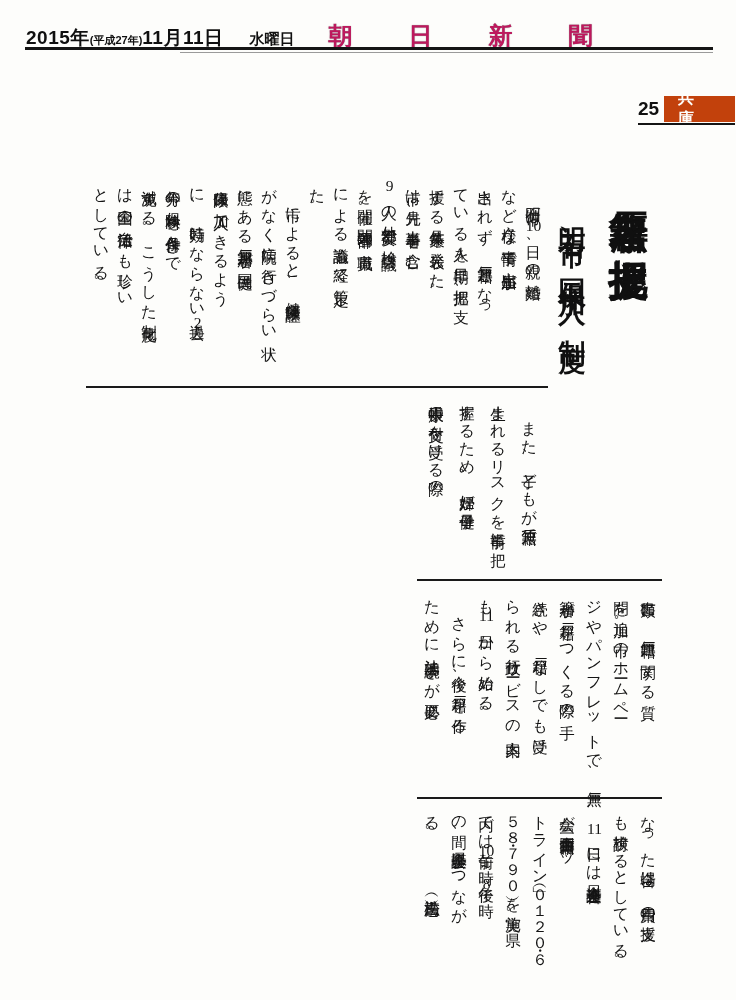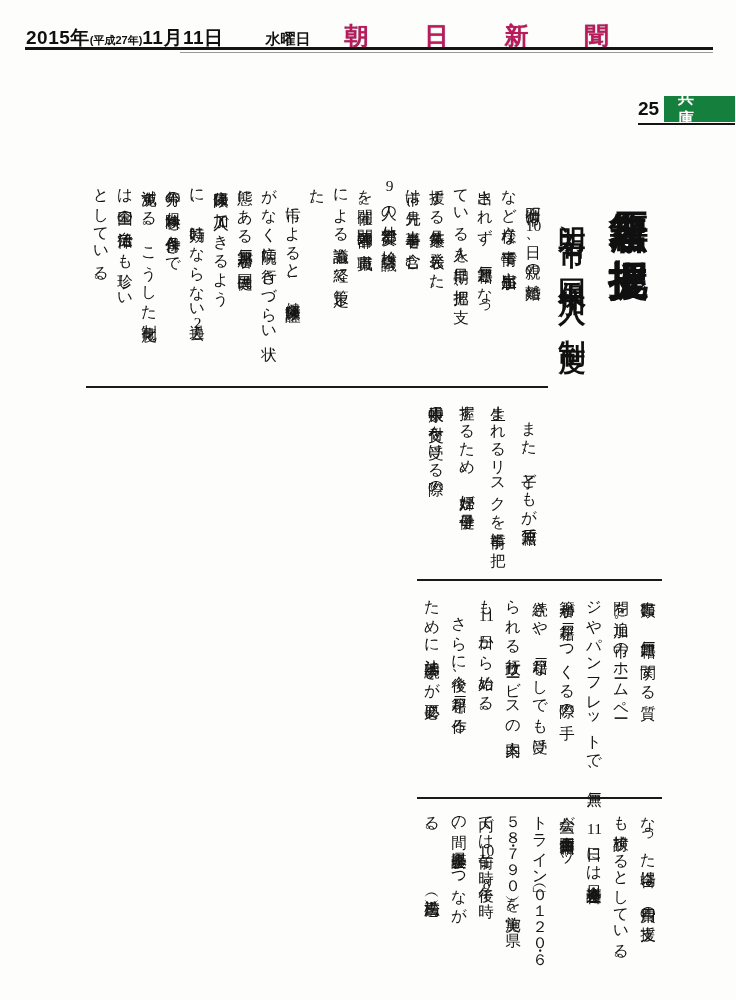--- a/index.html
+++ b/index.html
@@ -14,40 +14,40 @@
   .page{position:absolute;inset:0;}
 
   
   .masthead{
     position:absolute;left:26px;top:20px;width:700px;height:28px;
     font-family:"Liberation Sans", sans-serif;
     white-space:nowrap;
   }
   .date-big{font-size:19px;font-weight:bold;letter-spacing:0.5px;text-align:right;}
   .date-small{font-size:11px;font-weight:bold;}
-  .weekday{font-size:15px;font-weight:bold;margin-left:42px;}
+  .weekday{font-size:15px;font-weight:bold;margin-left:26px;}
   .paper-name{
     font-family:"Liberation Serif", serif;
     font-size:24px;font-weight:bold;color:#be185d;
     letter-spacing:56px;margin-left:34px;
     text-shadow:0 0 1px #777;
   }
   .header-rule{position:absolute;left:25px;top:47px;width:688px;height:3px;background:#151515;}
   .header-rule-echo{position:absolute;left:180px;top:52px;width:533px;height:1px;background:#9a9a9a;}
 
   .page-info{position:absolute;left:638px;top:96px;width:97px;height:15px;}
   .page-number{
     position:absolute;left:0;top:2px;
     font-family:"Liberation Sans", sans-serif;
     font-size:19px;font-weight:bold;
   }
   .page-underline{position:absolute;left:0;top:27px;width:97px;height:2px;background:#141414;}
   .edition-box{
     position:absolute;left:26px;top:0;width:71px;height:26px;
-    background:#15803d;color:#fdfdfb;
+    background:#c2410c;color:#fdfdfb;
     display:flex;align-items:center;justify-content:center;
   }
   .edition-label{
     font-size:16px;font-weight:bold;
     letter-spacing:18px;padding-left:14px;
     font-family:"Liberation Serif", serif;
   }
 
   
   .vblock{

